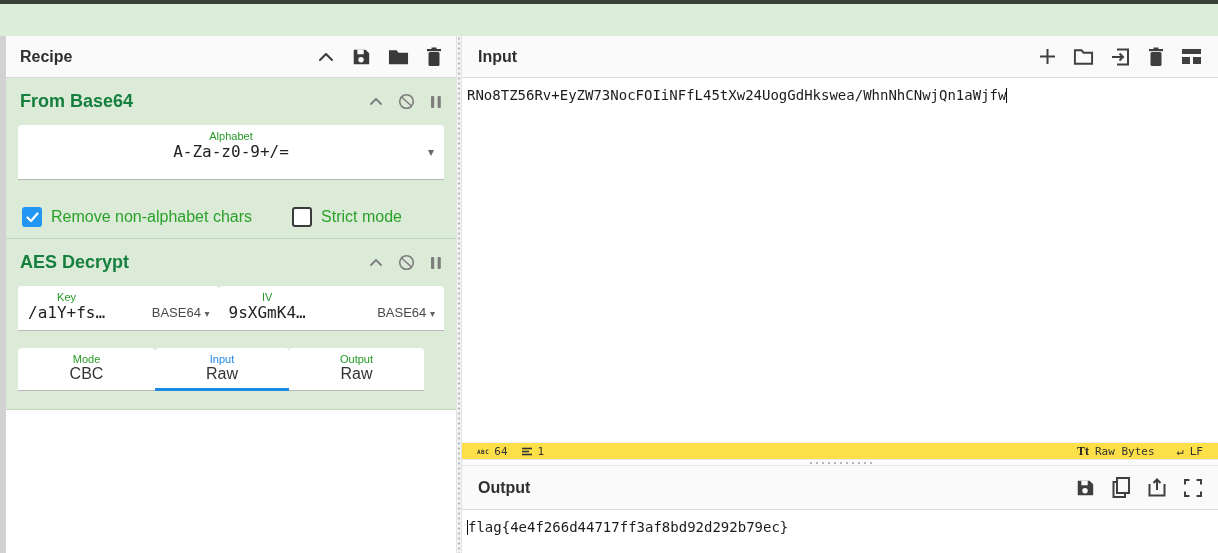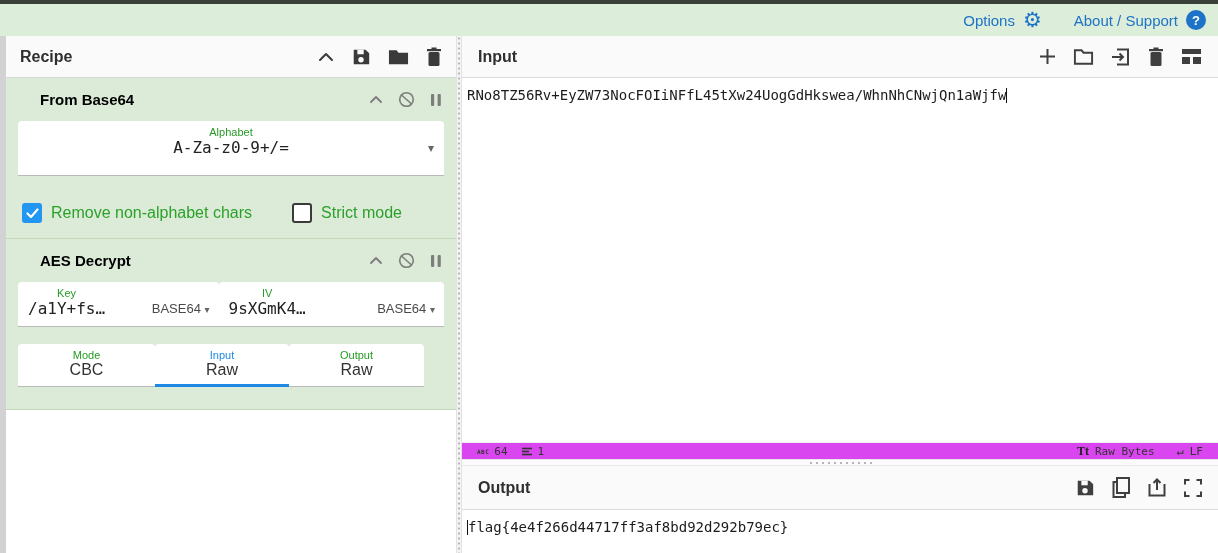--- a/index.html
+++ b/index.html
@@ -27,21 +27,21 @@
   .pane-header { height:42px; background:#fafafa; border-bottom:1px solid #d9d9d9;
     display:flex; align-items:center; padding:0 14px; flex:none; }
   .pane-title { font-weight:bold; font-size:16px; color:#2f2f2f; }
   .hdr-icons { margin-left:auto; display:flex; align-items:center; gap:17px; }
   .icn { display:inline-flex; align-items:center; justify-content:center; cursor:pointer; }
 
   .op { background:#dcead8; border-bottom:1px solid #c3d8bb; flex:none; }
   .op1 { height:161px; }
   .op2 { height:171px; }
   .op-titlerow { display:flex; align-items:center; padding:13px 14px 0 14px; }
-  .op-title { color:#000000; font-weight:bold; font-size:15px;margin-left:20px; }
+  .op-title { color:#15803d; font-weight:bold; font-size:18px; }
   .op-icons { margin-left:auto; display:flex; align-items:center; gap:15px; }
 
   .field { background:#fff; border-radius:4px 4px 0 0; border-bottom:1px solid #b9b9b9;
     padding:5px 10px 6px 10px; position:relative; }
   .field-label { font-size:11px; color:#259a25; }
   .field-value-mono { font-family:"DejaVu Sans Mono", monospace; font-size:16px;
     color:#222; white-space:nowrap; overflow:hidden; }
   .field-value-sans { font-size:16px; color:#333; white-space:nowrap; }
   .alphabet-field { margin:13px 12px 0 12px; height:55px; }
   .caret { position:absolute; right:10px; top:50%; transform:translateY(-50%);
@@ -84,45 +84,38 @@
   .io-header { height:42px; background:#fafafa; border-bottom:1px solid #dcdcdc;
     display:flex; align-items:center; padding:0 16px; flex:none; }
   .io-header-out { height:44px; }
   .editor { font-family:"DejaVu Sans Mono", monospace; font-size:14px; color:#1c1c1c;
     padding:9px 5px; white-space:pre-wrap; word-break:break-all; cursor:text; }
   .input-editor { flex:1; }
   .output-editor { height:43px; flex:none; }
   .caret-bar { display:inline-block; width:1px; height:15px; background:#111;
     vertical-align:text-bottom; }
 
-  .statusbar { height:17px; background:#d946ef; border-top:1px solid #efefef;
+  .statusbar { height:17px; background:#fde047; border-top:1px solid #efefef;
     display:flex; align-items:center; padding:0 15px; flex:none;
     font-family:"DejaVu Sans Mono", monospace; font-size:11px; color:#333; }
   .sb-item { display:flex; align-items:center; gap:5px; margin-right:14px; }
   .sb-right { margin-left:auto; display:flex; align-items:center; gap:6px; margin-right:0; }
   .abc-badge { font-size:6px; font-weight:bold; letter-spacing:0.5px; color:#333; }
   .tt-badge { font-weight:bold; font-size:12px; color:#222;
     font-family:"Liberation Serif", serif; }
   .enter-glyph { font-size:12px; color:#333; }
   .sb-gap { width:10px; }
   svg { display:block; }
 </style>
 </head>
 <body>
 
 <div class="topstrip"></div>
 
 <div class="banner">
-  <div class="banner-right">
-    <span>Options</span>
-    <span class="gear-glyph">⚙</span>
-    <span class="spacer16"></span>
-    <span>About / Support</span>
-    <span class="qcircle">?</span>
-  </div>
 </div>
 
 <div class="main">
   <div class="gutter"></div>
 
   <div class="recipe-pane">
     <div class="pane-header">
       <span class="pane-title">Recipe</span>
       <span class="hdr-icons">
         <span class="icn">

